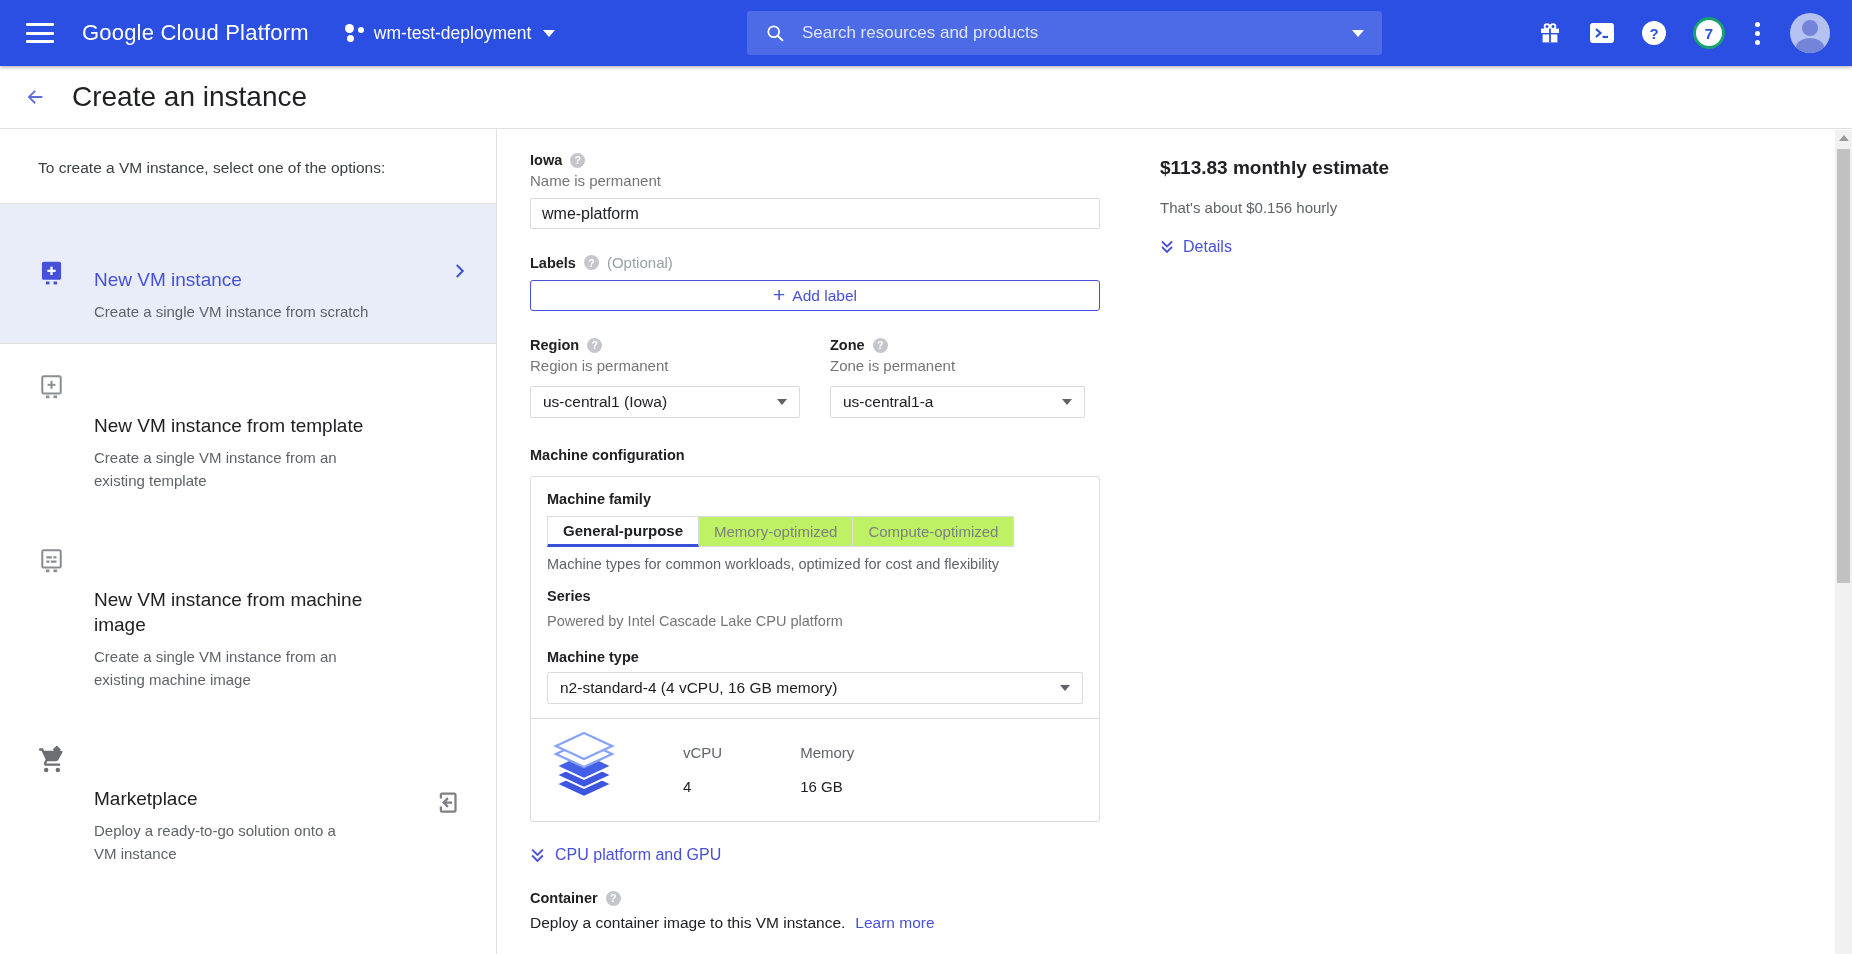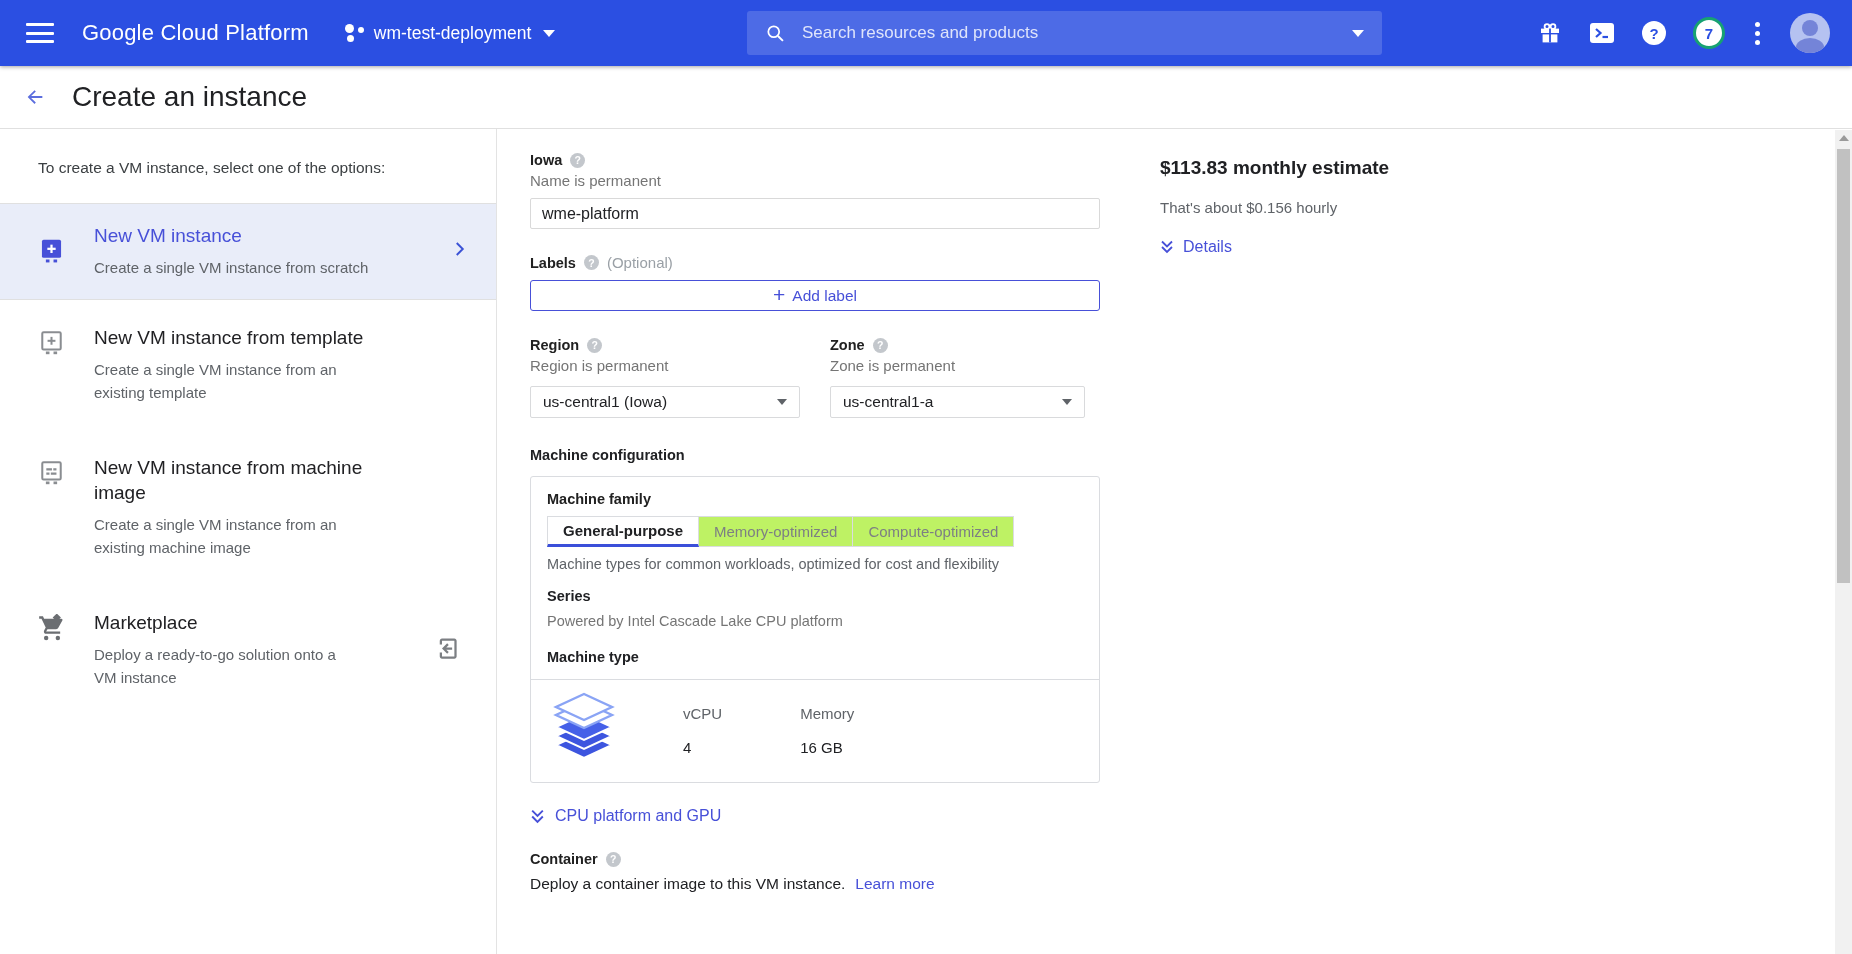--- a/index.html
+++ b/index.html
@@ -46,21 +46,21 @@
     border-bottom:1px solid #e0e0e0;display:flex;align-items:center;z-index:4;}
   .backbtn{margin-left:22px;cursor:pointer;display:flex;align-items:center;}
   .page-title{font-size:28px;color:#202124;margin-left:24px;}
 
   
   .sidebar{position:absolute;left:0;top:129px;bottom:0;width:497px;background:#fff;border-right:1px solid #e3e3e3;}
   .side-intro{padding:30px 40px 26px 38px;font-size:15.5px;color:#3c4043;}
   .opt{display:flex;align-items:flex-start;padding:26px 28px 26px 38px;cursor:pointer;position:relative;}
   .opt.selected{background:var(--selected-bg);border-top:1px solid #e0e0e0;border-bottom:1px solid #e0e0e0;align-items:center;padding-top:20px;padding-bottom:20px;}
   .opt .oicon{width:27px;flex:0 0 27px;margin-right:29px;margin-top:3px;}
-  .opt .otext{flex:1;}
+  .opt .otext{flex:1;margin-top:44px;}
   .opt .otitle{font-size:19px;color:#212124;max-width:310px;line-height:1.3;}
   .opt.selected .otitle{color:var(--accent);}
   .opt .odesc{font-size:15px;color:var(--muted);margin-top:7px;line-height:1.55;max-width:258px;}
   .opt .chev{margin-left:auto;align-self:center;}
   .opt .ext{margin-left:auto;align-self:center;margin-right:8px;}
 
   
   .main{position:absolute;left:530px;top:129px;width:570px;}
   .lblrow{display:flex;align-items:center;gap:8px;}
   .flabel{font-size:14.5px;font-weight:700;color:#212121;}
@@ -320,20 +320,24 @@
           <div class="tab active">General-purpose</div>
           <div class="tab">Memory-optimized</div>
           <div class="tab">Compute-optimized</div>
         </div>
         <div class="tabdesc">Machine types for common workloads, optimized for cost and flexibility</div>
 
         <div class="inner-lbl">Series</div>
         <div class="powered">Powered by Intel Cascade Lake CPU platform</div>
 
         <div class="inner-lbl" style="margin-top:20px;">Machine type</div>
+        <div class="selbox">
+          <span>n2-standard-4 (4 vCPU, 16 GB memory)</span>
+          <span class="caret-g"></span>
+        </div>
       </div>
 
       <div class="mfoot">
         <svg width="74" height="76" viewBox="0 0 74 76">
           <path d="M37 40 L65 53 L37 66 L9 53 Z" fill="#3d55df" stroke="#fff" stroke-width="2"></path>
           <path d="M37 31 L65 44 L37 57 L9 44 Z" fill="#3d55df" stroke="#fff" stroke-width="2"></path>
           <path d="M37 22 L65 35 L37 48 L9 35 Z" fill="#4560e8" stroke="#fff" stroke-width="2"></path>
           <path d="M37 10 L65 23 L37 36 L9 23 Z" fill="#fff" stroke="#8aa4f5" stroke-width="2.4"></path>
           <path d="M37 2 L65 15 L37 28 L9 15 Z" fill="#fff" stroke="#8aa4f5" stroke-width="2.4"></path>
         </svg>

